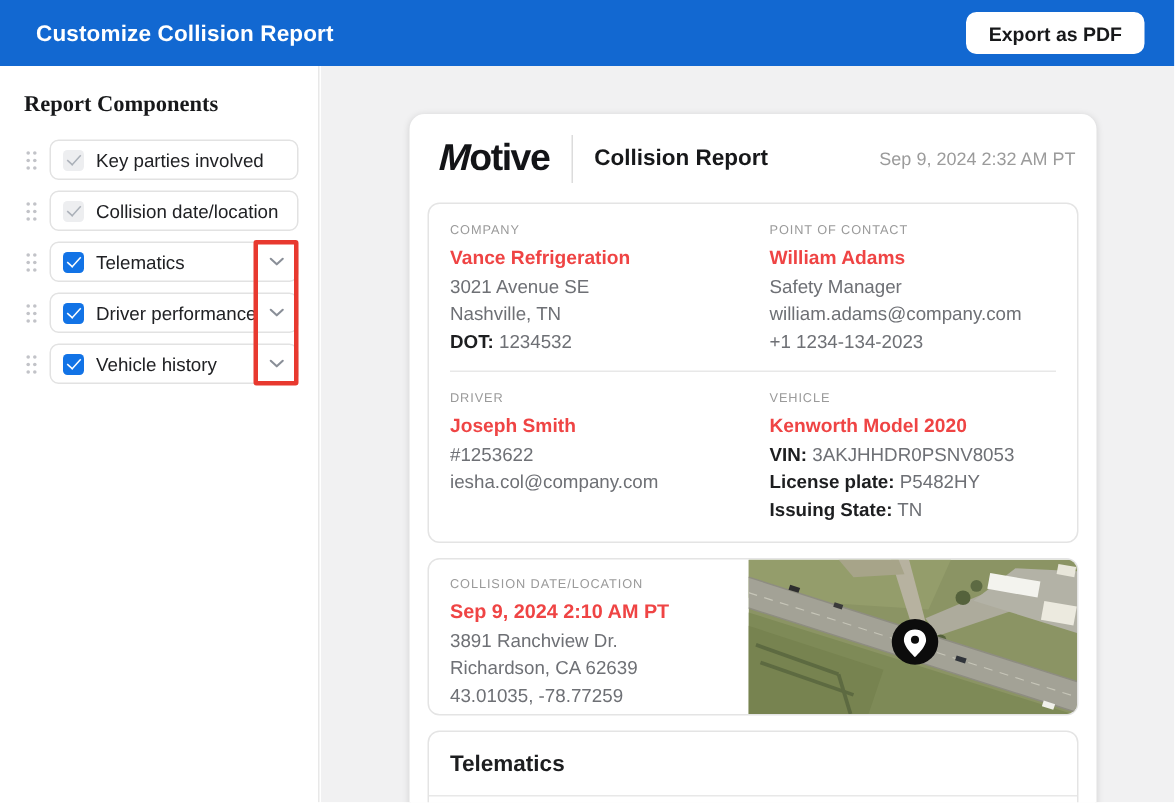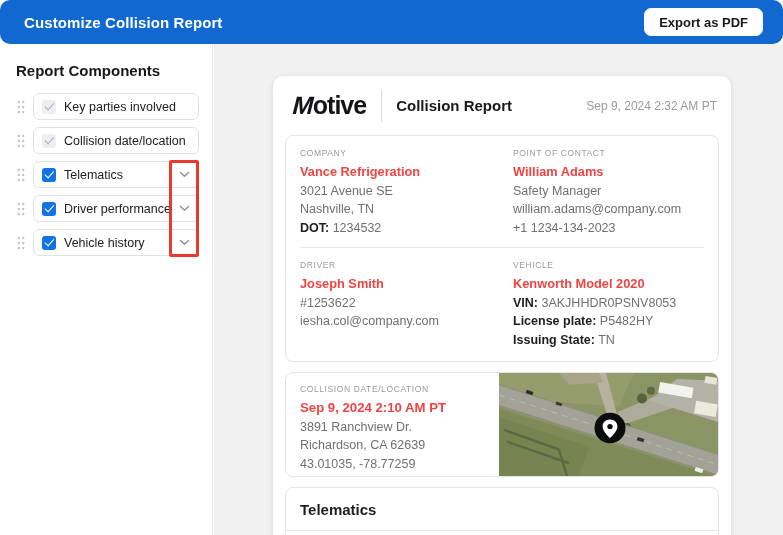--- a/index.html
+++ b/index.html
@@ -2,32 +2,32 @@
 <html><head>
 <meta charset="utf-8">
 <style>
   html,body{margin:0;padding:0;background:#fff;}
   *{box-sizing:border-box;}
   .app{position:relative;width:783px;height:535px;overflow:hidden;background:#fff;
        font-family:"Liberation Sans",sans-serif;color:#1b1c1e;}
 
   
   .topbar{position:absolute;top:0;left:0;right:0;height:44px;background:#1268d1;
-          display:flex;align-items:center;padding:0 20px 0 24px;z-index:10;border-radius:10px;}
+          display:flex;align-items:center;padding:0 20px 0 24px;z-index:10;}
   .topbar-title{color:#fff;font-size:15px;font-weight:700;letter-spacing:.1px;}
   .topbar-actions{margin-left:auto;display:flex;gap:9px;}
   .btn{height:28px;border-radius:7px;padding:0 14px;font-size:13px;font-weight:700;
        font-family:"Liberation Sans",sans-serif;cursor:pointer;display:flex;align-items:center;}
   .btn-cancel{background:transparent;border:1px solid rgba(255,255,255,.85);color:#fff;}
   .btn-export{background:#fff;border:1px solid #fff;color:#17181a;}
 
   
   .sidebar{position:absolute;top:44px;left:0;width:213px;bottom:0;background:#fff;
            border-right:1px solid #e8e8e8;}
-  .sidebar-heading{font-size:15px;font-weight:700;color:#17181a;margin:18px 0 0 16px;}
+  .sidebar-heading{font-size:15px;font-weight:700;color:#17181a;margin:18px 0 0 16px;font-family:Liberation Serif, serif;}
   .items{position:absolute;top:49px;left:0;right:0;}
   .item-row{display:flex;align-items:center;height:27px;margin-bottom:7px;}
   .drag-handle{margin-left:17px;width:8px;display:flex;align-items:center;cursor:grab;}
   .item-box{margin-left:8px;width:166px;height:27px;background:#fff;border:1px solid #e2e2e2;
             border-radius:6px;display:flex;align-items:center;padding:0 8px;cursor:pointer;}
   .checkbox{width:14px;height:14px;border-radius:3px;position:relative;flex:none;}
   .checkbox.on{background:#1273e6;}
   .checkbox.on::after{content:"";position:absolute;left:4.5px;top:1.8px;width:4px;height:7.5px;
             border-right:1.8px solid #fff;border-bottom:1.8px solid #fff;transform:rotate(42deg);}
   .checkbox.locked{background:#edeef0;}

